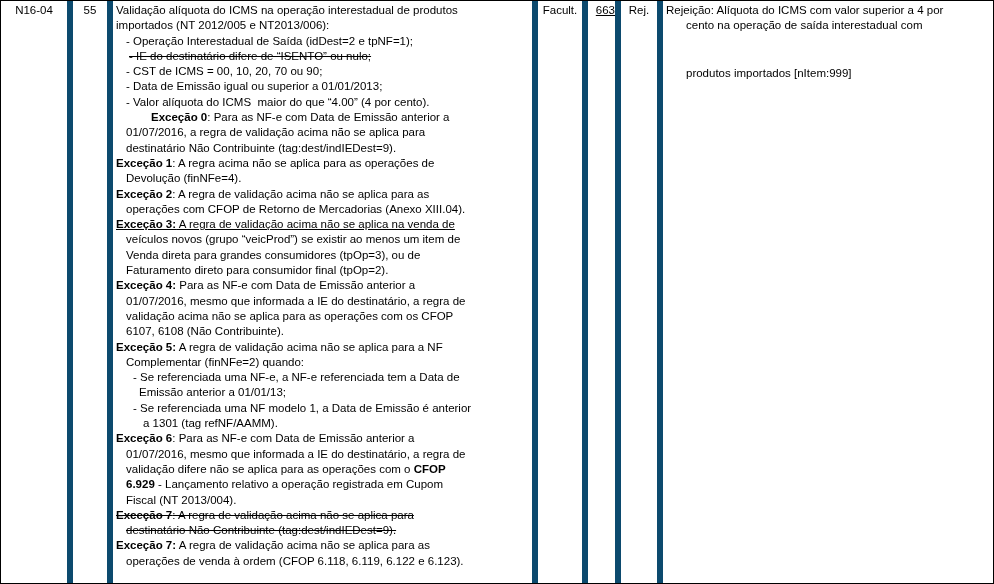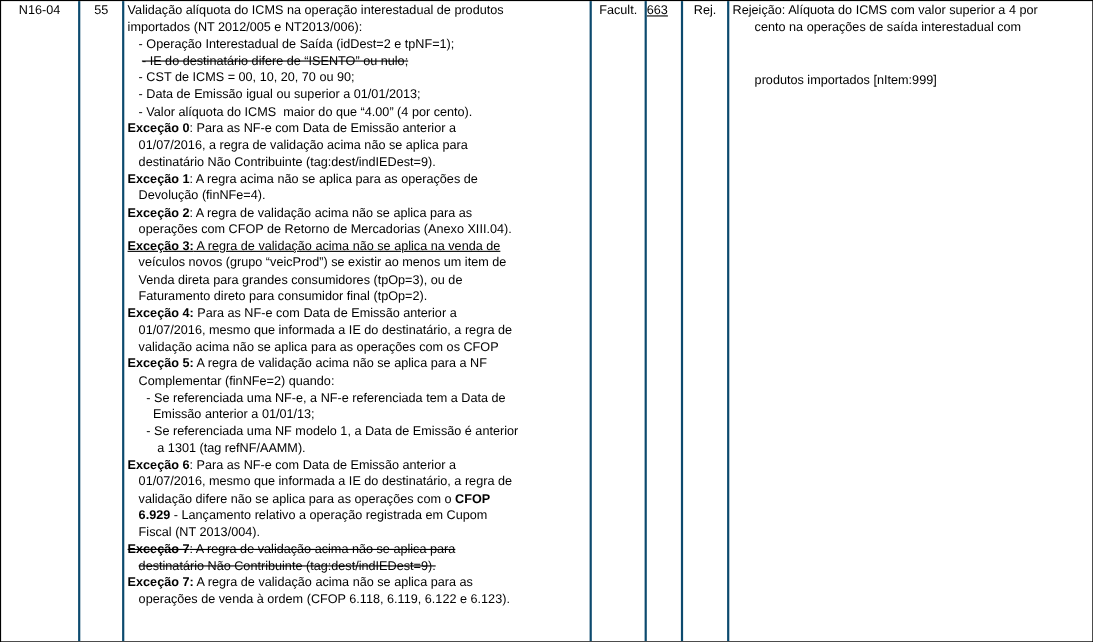--- a/index.html
+++ b/index.html
@@ -12,32 +12,32 @@
   }
   .rule-table {
     display: flex;
     width: 994px;
     height: 584px;
     border: 1px solid #000000;
     background: #ffffff;
     overflow: hidden;
   }
   .cell {
-    border-right: 2px solid #0c4a6e;
+    border-right: 6px solid #0c4a6e;
     padding-top: 2px;
     overflow: hidden;
     line-height: 15.3px;
     height: 100%;
   }
   .cell:last-child { border-right: none; }
   .c-id     { width: 72px;  text-align: center; }
   .c-seq    { width: 40px;  text-align: center; }
   .c-desc   { width: 425px; padding-left: 3px; padding-right: 1px; }
   .c-oblig  { width: 50px;  text-align: center; }
-  .c-code   { width: 33px;  text-align: left; text-decoration: underline; }
+  .c-code   { width: 33px;  text-align: right; text-decoration: underline; }
   .c-effect { width: 42px;  text-align: center; }
   .c-msg    { width: 330px; padding-left: 3px; }
   .tline {
     white-space: pre;
     line-height: 15.3px;
   }
   .tline.strike { text-decoration: line-through; }
   .tline .b { font-weight: bold; }
 </style>
 </head>
@@ -51,34 +51,35 @@
     <span>55</span>
   </div>
   <div class="cell c-desc">
       <div class="tline" style="padding-left: 0px;"><span>Validação alíquota do ICMS na operação interestadual de produtos</span></div>
       <div class="tline" style="padding-left: 0px;"><span>importados (NT 2012/005 e NT2013/006):</span></div>
       <div class="tline" style="padding-left: 10px;"><span>- Operação Interestadual de Saída (idDest=2 e tpNF=1);</span></div>
       <div class="tline strike" style="padding-left: 13px;"><span>- IE do destinatário difere de “ISENTO” ou nulo;</span></div>
       <div class="tline" style="padding-left: 10px;"><span>- CST de ICMS = 00, 10, 20, 70 ou 90;</span></div>
       <div class="tline" style="padding-left: 10px;"><span>- Data de Emissão igual ou superior a 01/01/2013;</span></div>
       <div class="tline" style="padding-left: 10px;"><span>- Valor alíquota do ICMS  maior do que “4.00” (4 por cento).</span></div>
-      <div class="tline" style="padding-left: 0px;"><span class="b">Exceção 0</span><span>: Para as NF-e com Data de Emissão anterior a</span></div>
+      <div class="tline" style="padding-left: 0px; margin-left: 35px;"><span class="b">Exceção 0</span><span>: Para as NF-e com Data de Emissão anterior a</span></div>
       <div class="tline" style="padding-left: 10px;"><span>01/07/2016, a regra de validação acima não se aplica para</span></div>
       <div class="tline" style="padding-left: 10px;"><span>destinatário Não Contribuinte (tag:dest/indIEDest=9).</span></div>
       <div class="tline" style="padding-left: 0px;"><span class="b">Exceção 1</span><span>: A regra acima não se aplica para as operações de</span></div>
       <div class="tline" style="padding-left: 10px;"><span>Devolução (finNFe=4).</span></div>
       <div class="tline" style="padding-left: 0px;"><span class="b">Exceção 2</span><span>: A regra de validação acima não se aplica para as</span></div>
       <div class="tline" style="padding-left: 10px;"><span>operações com CFOP de Retorno de Mercadorias (Anexo XIII.04).</span></div>
       <div class="tline" style="padding-left: 0px; text-decoration: underline;"><span class="b">Exceção 3:</span><span> A regra de validação acima não se aplica na venda de</span></div>
       <div class="tline" style="padding-left: 10px;"><span>veículos novos (grupo “veicProd”) se existir ao menos um item de</span></div>
       <div class="tline" style="padding-left: 10px;"><span>Venda direta para grandes consumidores (tpOp=3), ou de</span></div>
       <div class="tline" style="padding-left: 10px;"><span>Faturamento direto para consumidor final (tpOp=2).</span></div>
       <div class="tline" style="padding-left: 0px;"><span class="b">Exceção 4:</span><span> Para as NF-e com Data de Emissão anterior a</span></div>
       <div class="tline" style="padding-left: 10px;"><span>01/07/2016, mesmo que informada a IE do destinatário, a regra de</span></div>
       <div class="tline" style="padding-left: 10px;"><span>validação acima não se aplica para as operações com os CFOP</span></div>
+      <div class="tline" style="padding-left: 10px;"><span>6107, 6108 (Não Contribuinte).</span></div>
       <div class="tline" style="padding-left: 0px;"><span class="b">Exceção 5:</span><span> A regra de validação acima não se aplica para a NF</span></div>
       <div class="tline" style="padding-left: 10px;"><span>Complementar (finNFe=2) quando:</span></div>
       <div class="tline" style="padding-left: 17px;"><span>- Se referenciada uma NF-e, a NF-e referenciada tem a Data de</span></div>
       <div class="tline" style="padding-left: 23px;"><span>Emissão anterior a 01/01/13;</span></div>
       <div class="tline" style="padding-left: 17px;"><span>- Se referenciada uma NF modelo 1, a Data de Emissão é anterior</span></div>
       <div class="tline" style="padding-left: 27px;"><span>a 1301 (tag refNF/AAMM).</span></div>
       <div class="tline" style="padding-left: 0px;"><span class="b">Exceção 6</span><span>: Para as NF-e com Data de Emissão anterior a</span></div>
       <div class="tline" style="padding-left: 10px;"><span>01/07/2016, mesmo que informada a IE do destinatário, a regra de</span></div>
       <div class="tline" style="padding-left: 10px;"><span>validação difere não se aplica para as operações com o </span><span class="b">CFOP</span></div>
       <div class="tline" style="padding-left: 10px;"><span class="b">6.929</span><span> - Lançamento relativo a operação registrada em Cupom</span></div>
@@ -92,16 +93,16 @@
     <span>Facult.</span>
   </div>
   <div class="cell c-code">
     <span>663</span>
   </div>
   <div class="cell c-effect">
     <span>Rej.</span>
   </div>
   <div class="cell c-msg">
       <div class="tline" style="padding-left: 0px;"><span>Rejeição: Alíquota do ICMS com valor superior a 4 por</span></div>
-      <div class="tline" style="padding-left: 20px;"><span>cento na operações de saída interestadual com</span></div>
+      <div class="tline" style="padding-left: 20px;"><span>cento na operação de saída interestadual com</span></div>
       <div class="tline" style="padding-left: 20px; margin-top: 32px;"><span>produtos importados [nItem:999]</span></div>
     </div>
 </div>
 
 </body></html>

